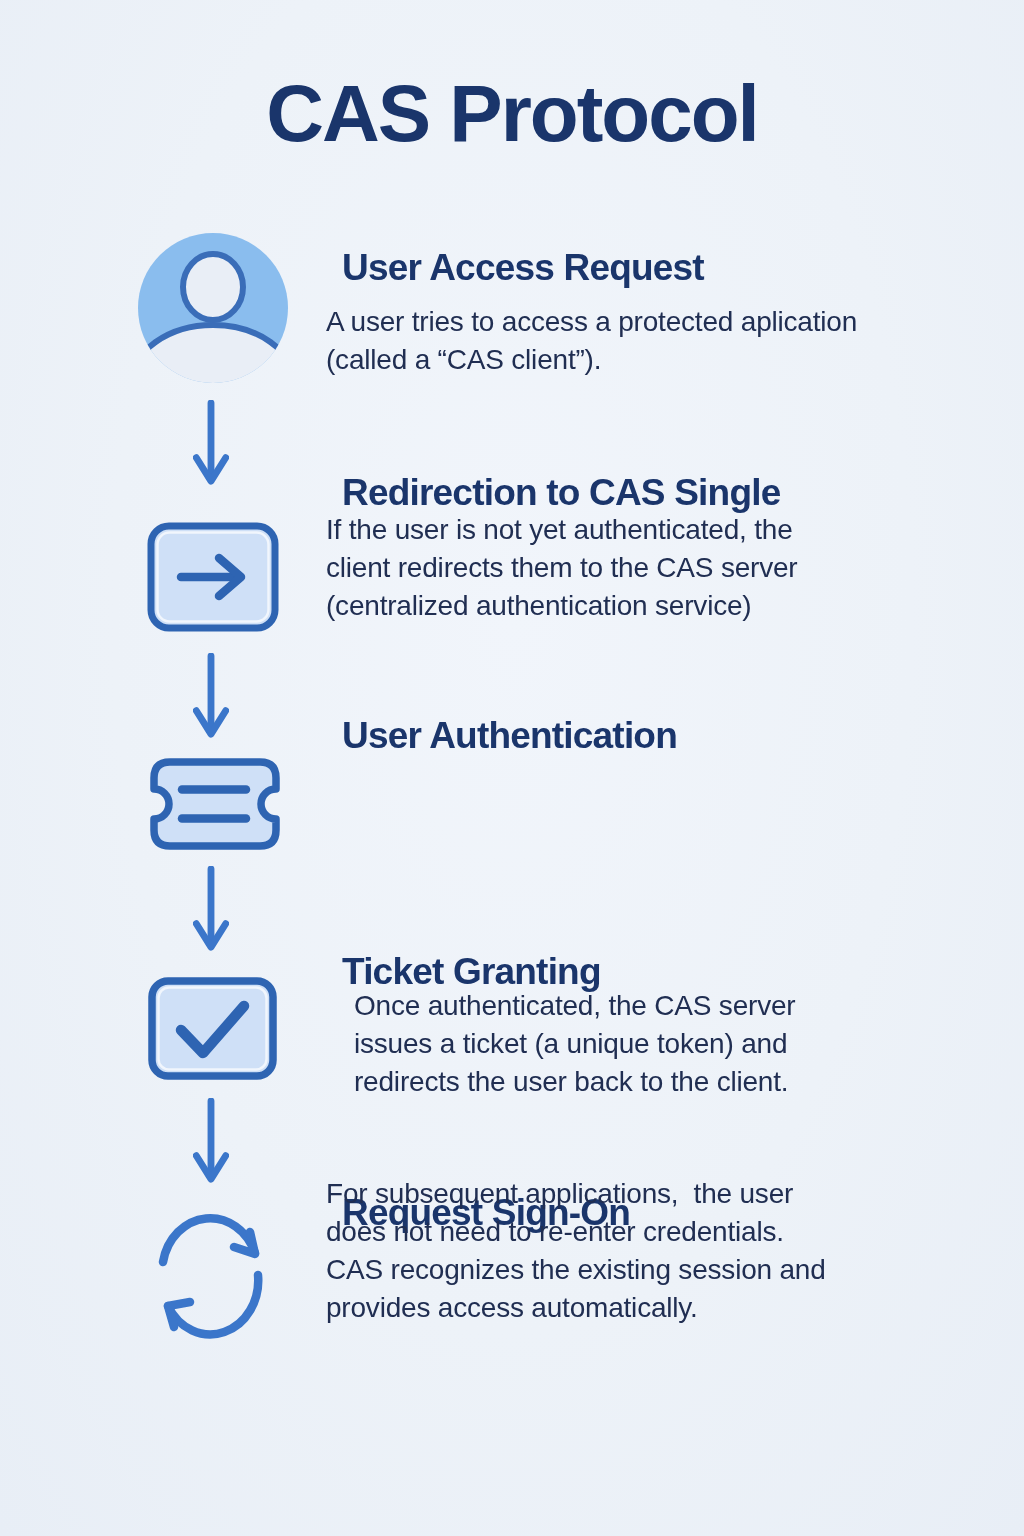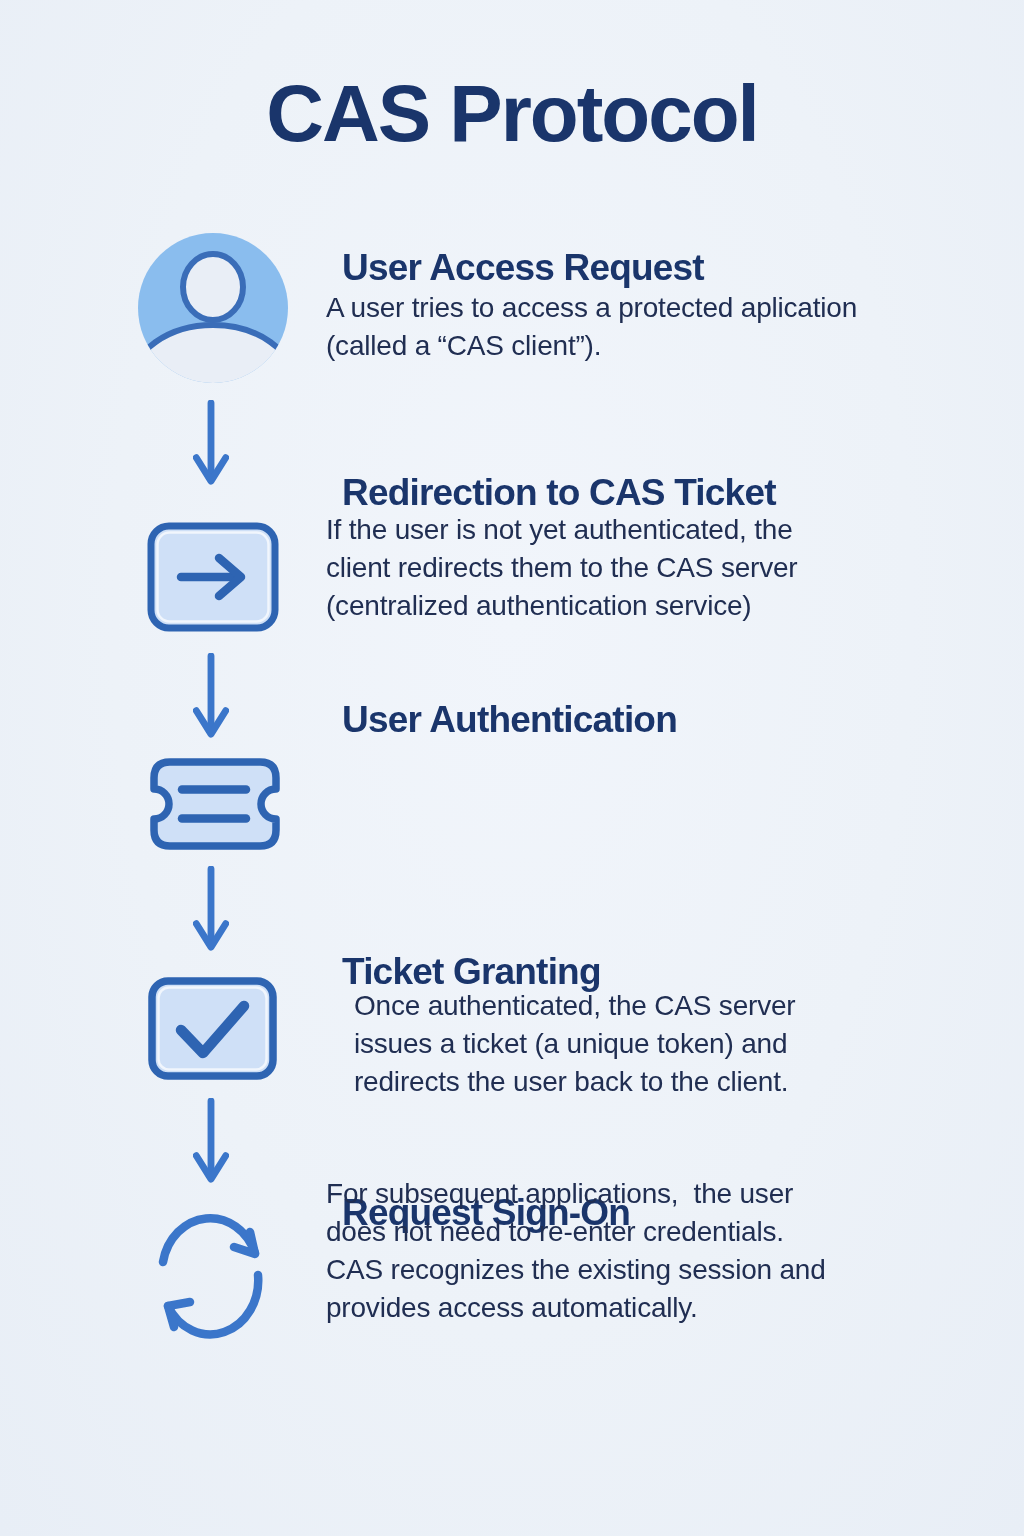--- a/index.html
+++ b/index.html
@@ -27,29 +27,29 @@
     font-size:28px;font-weight:400;letter-spacing:-0.2px;
     color:#202e52;line-height:38px;
     white-space:pre-wrap;
   }
   .icon{position:absolute;}
   .icon svg{display:block;width:100%;height:100%;}
   .flow-arrow{position:absolute;width:36px;height:88px;}
   .flow-arrow svg{display:block;width:100%;height:100%;}
 
   #icon-1{left:135px;top:230px;width:156px;height:156px;}
-  #h-1{top:231px;}  #d-1{top:289px;}
+  #h-1{top:231px;}  #d-1{top:303px;}
   #arrow-1{left:193px;top:400px;}
 
   #icon-2{left:147px;top:522px;width:132px;height:110px;}
   #h-2{top:456px;}  #d-2{top:511px;}
   #arrow-2{left:193px;top:653px;}
 
   #icon-3{left:150px;top:758px;width:130px;height:92px;}
-  #h-3{top:683px;text-align:right;}  #d-3{top:756px;}
+  #h-3{top:699px;text-align:right;}  #d-3{top:756px;}
   #arrow-3{left:193px;top:866px;}
 
   #icon-4{left:148px;top:977px;width:129px;height:103px;}
   #h-4{top:935px;}  #d-4{top:987px;margin-left:28px;}
   #arrow-4{left:193px;top:1098px;}
 
   #icon-5{left:155px;top:1213px;width:115px;height:126px;}
   #h-5{top:1176px;} #d-5{top:1175px;}
 </style>
 </head>
@@ -85,21 +85,21 @@
   </div>
 
   <div class="icon" id="icon-2">
     <svg viewBox="0 0 132 110" xmlns="http://www.w3.org/2000/svg">
       <rect x="4" y="4" width="124" height="102" rx="18" fill="#cfe0f7" stroke="#2e64b2" stroke-width="7"></rect>
       <rect x="10.5" y="10.5" width="111" height="89" rx="12" fill="none" stroke="#ffffff" stroke-opacity="0.7" stroke-width="2.5"></rect>
       <line x1="34" y1="55" x2="86" y2="55" stroke="#2e64b2" stroke-width="8.5" stroke-linecap="round"></line>
       <polyline points="72,36 94,55 72,74" fill="none" stroke="#2e64b2" stroke-width="8.5" stroke-linecap="round" stroke-linejoin="round"></polyline>
     </svg>
   </div>
-  <h2 class="step-title" id="h-2">Redirection to CAS Ticket</h2>
+  <h2 class="step-title" id="h-2">Redirection to CAS Single</h2>
   <p class="step-desc" id="d-2">If the user is not yet authenticated, the
 client redirects them to the CAS server
 (centralized authentication service)</p>
 
   <div class="flow-arrow" id="arrow-2">
     <svg viewBox="0 0 36 90" xmlns="http://www.w3.org/2000/svg">
       <line x1="18" y1="3" x2="18" y2="80" stroke="#3b76ca" stroke-width="7" stroke-linecap="round"></line>
       <polyline points="3,59 18,83 33,59" fill="none" stroke="#3b76ca" stroke-width="7" stroke-linecap="round" stroke-linejoin="round"></polyline>
     </svg>
   </div>

